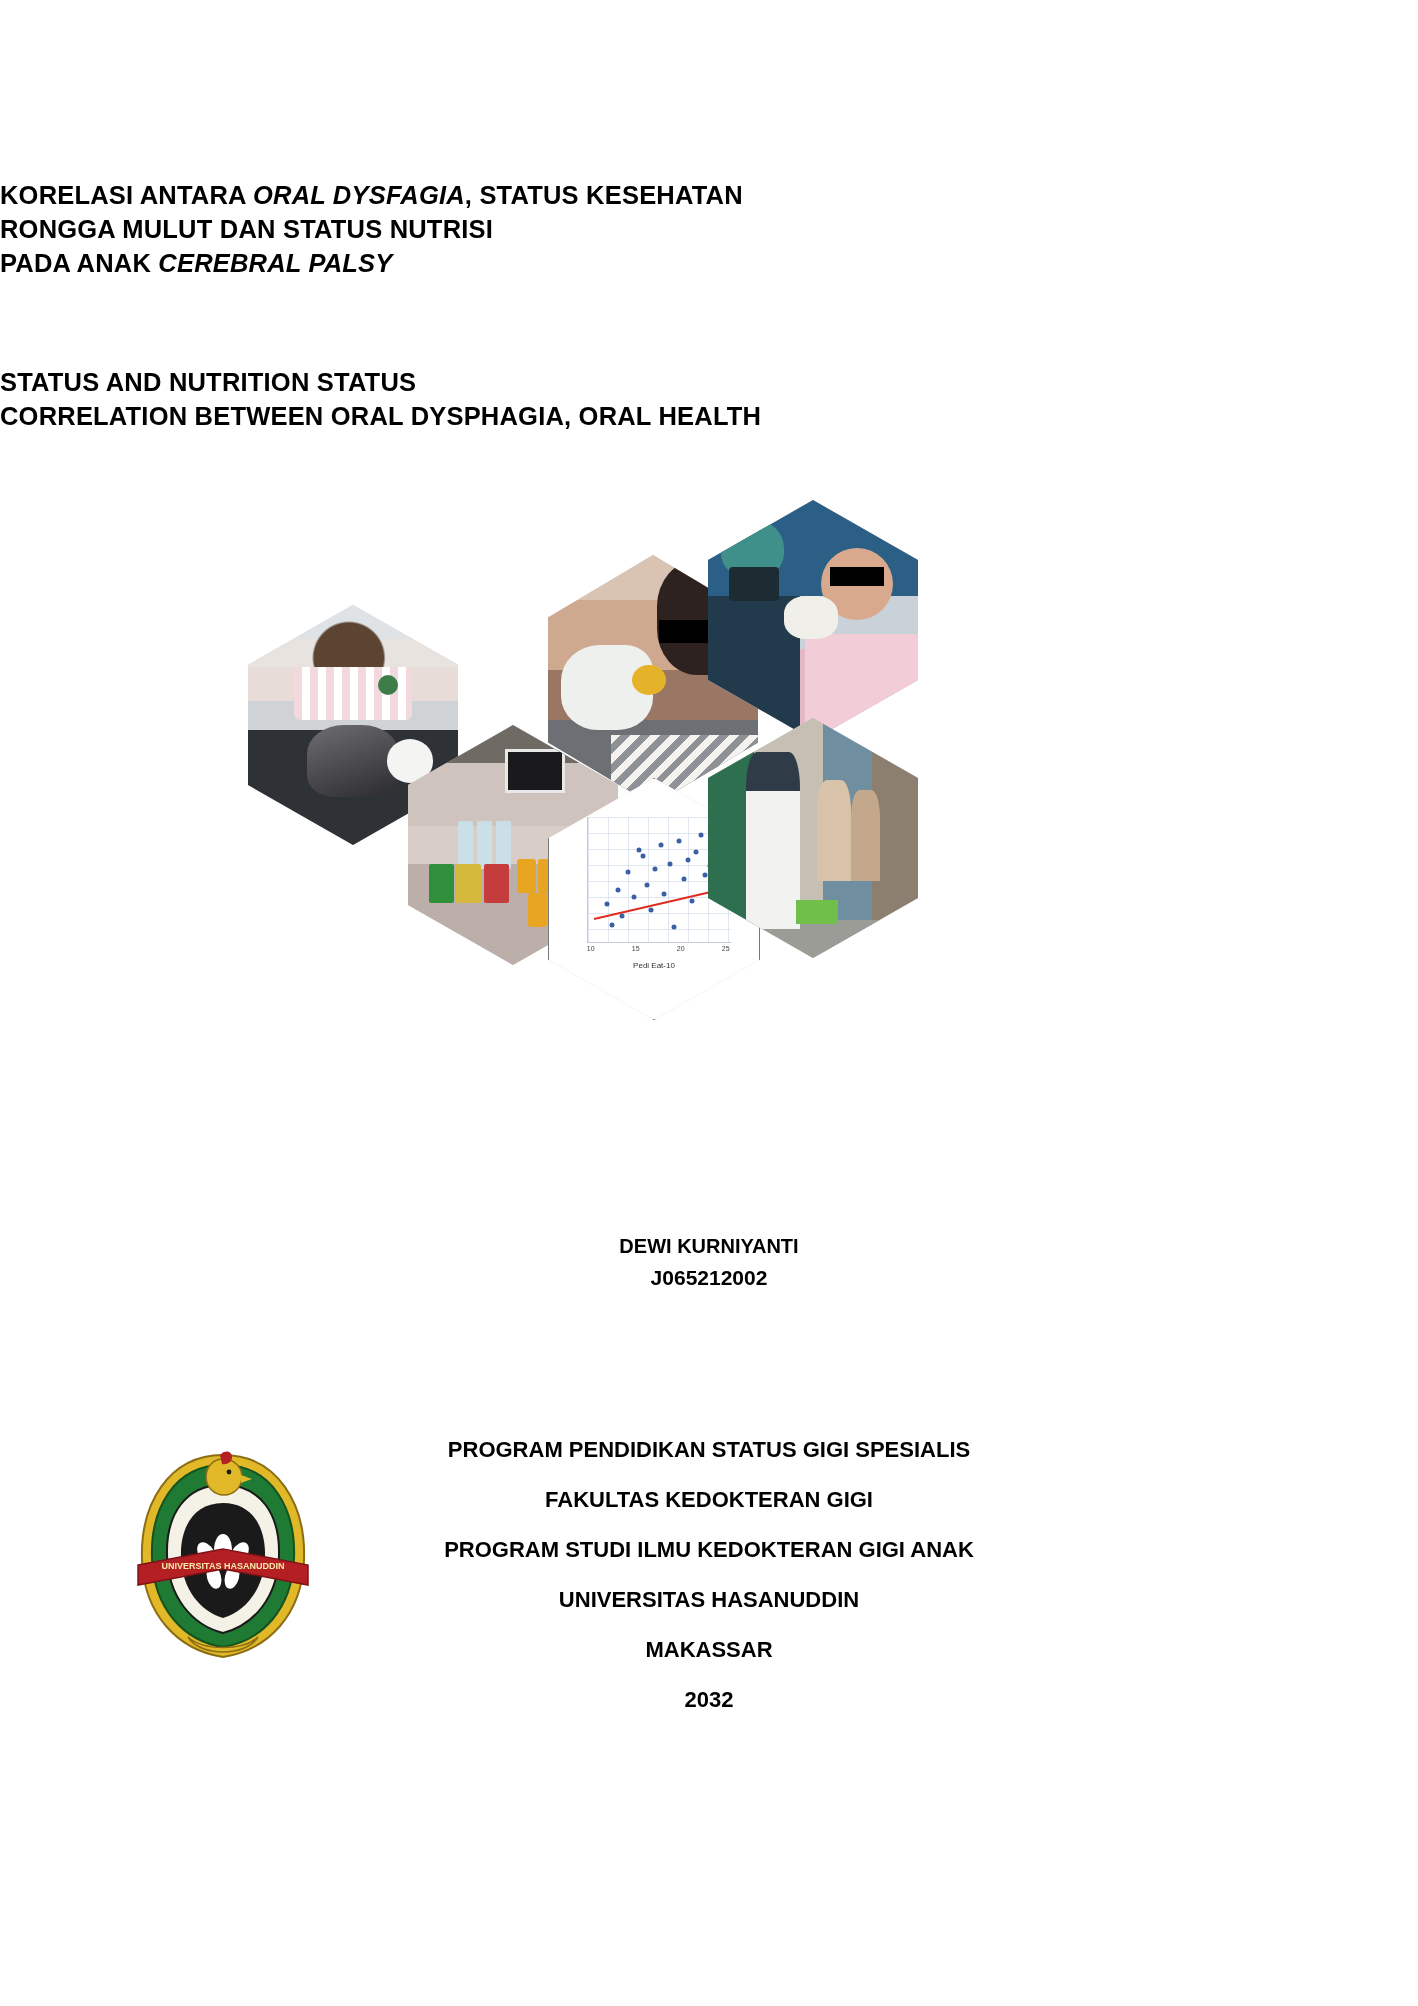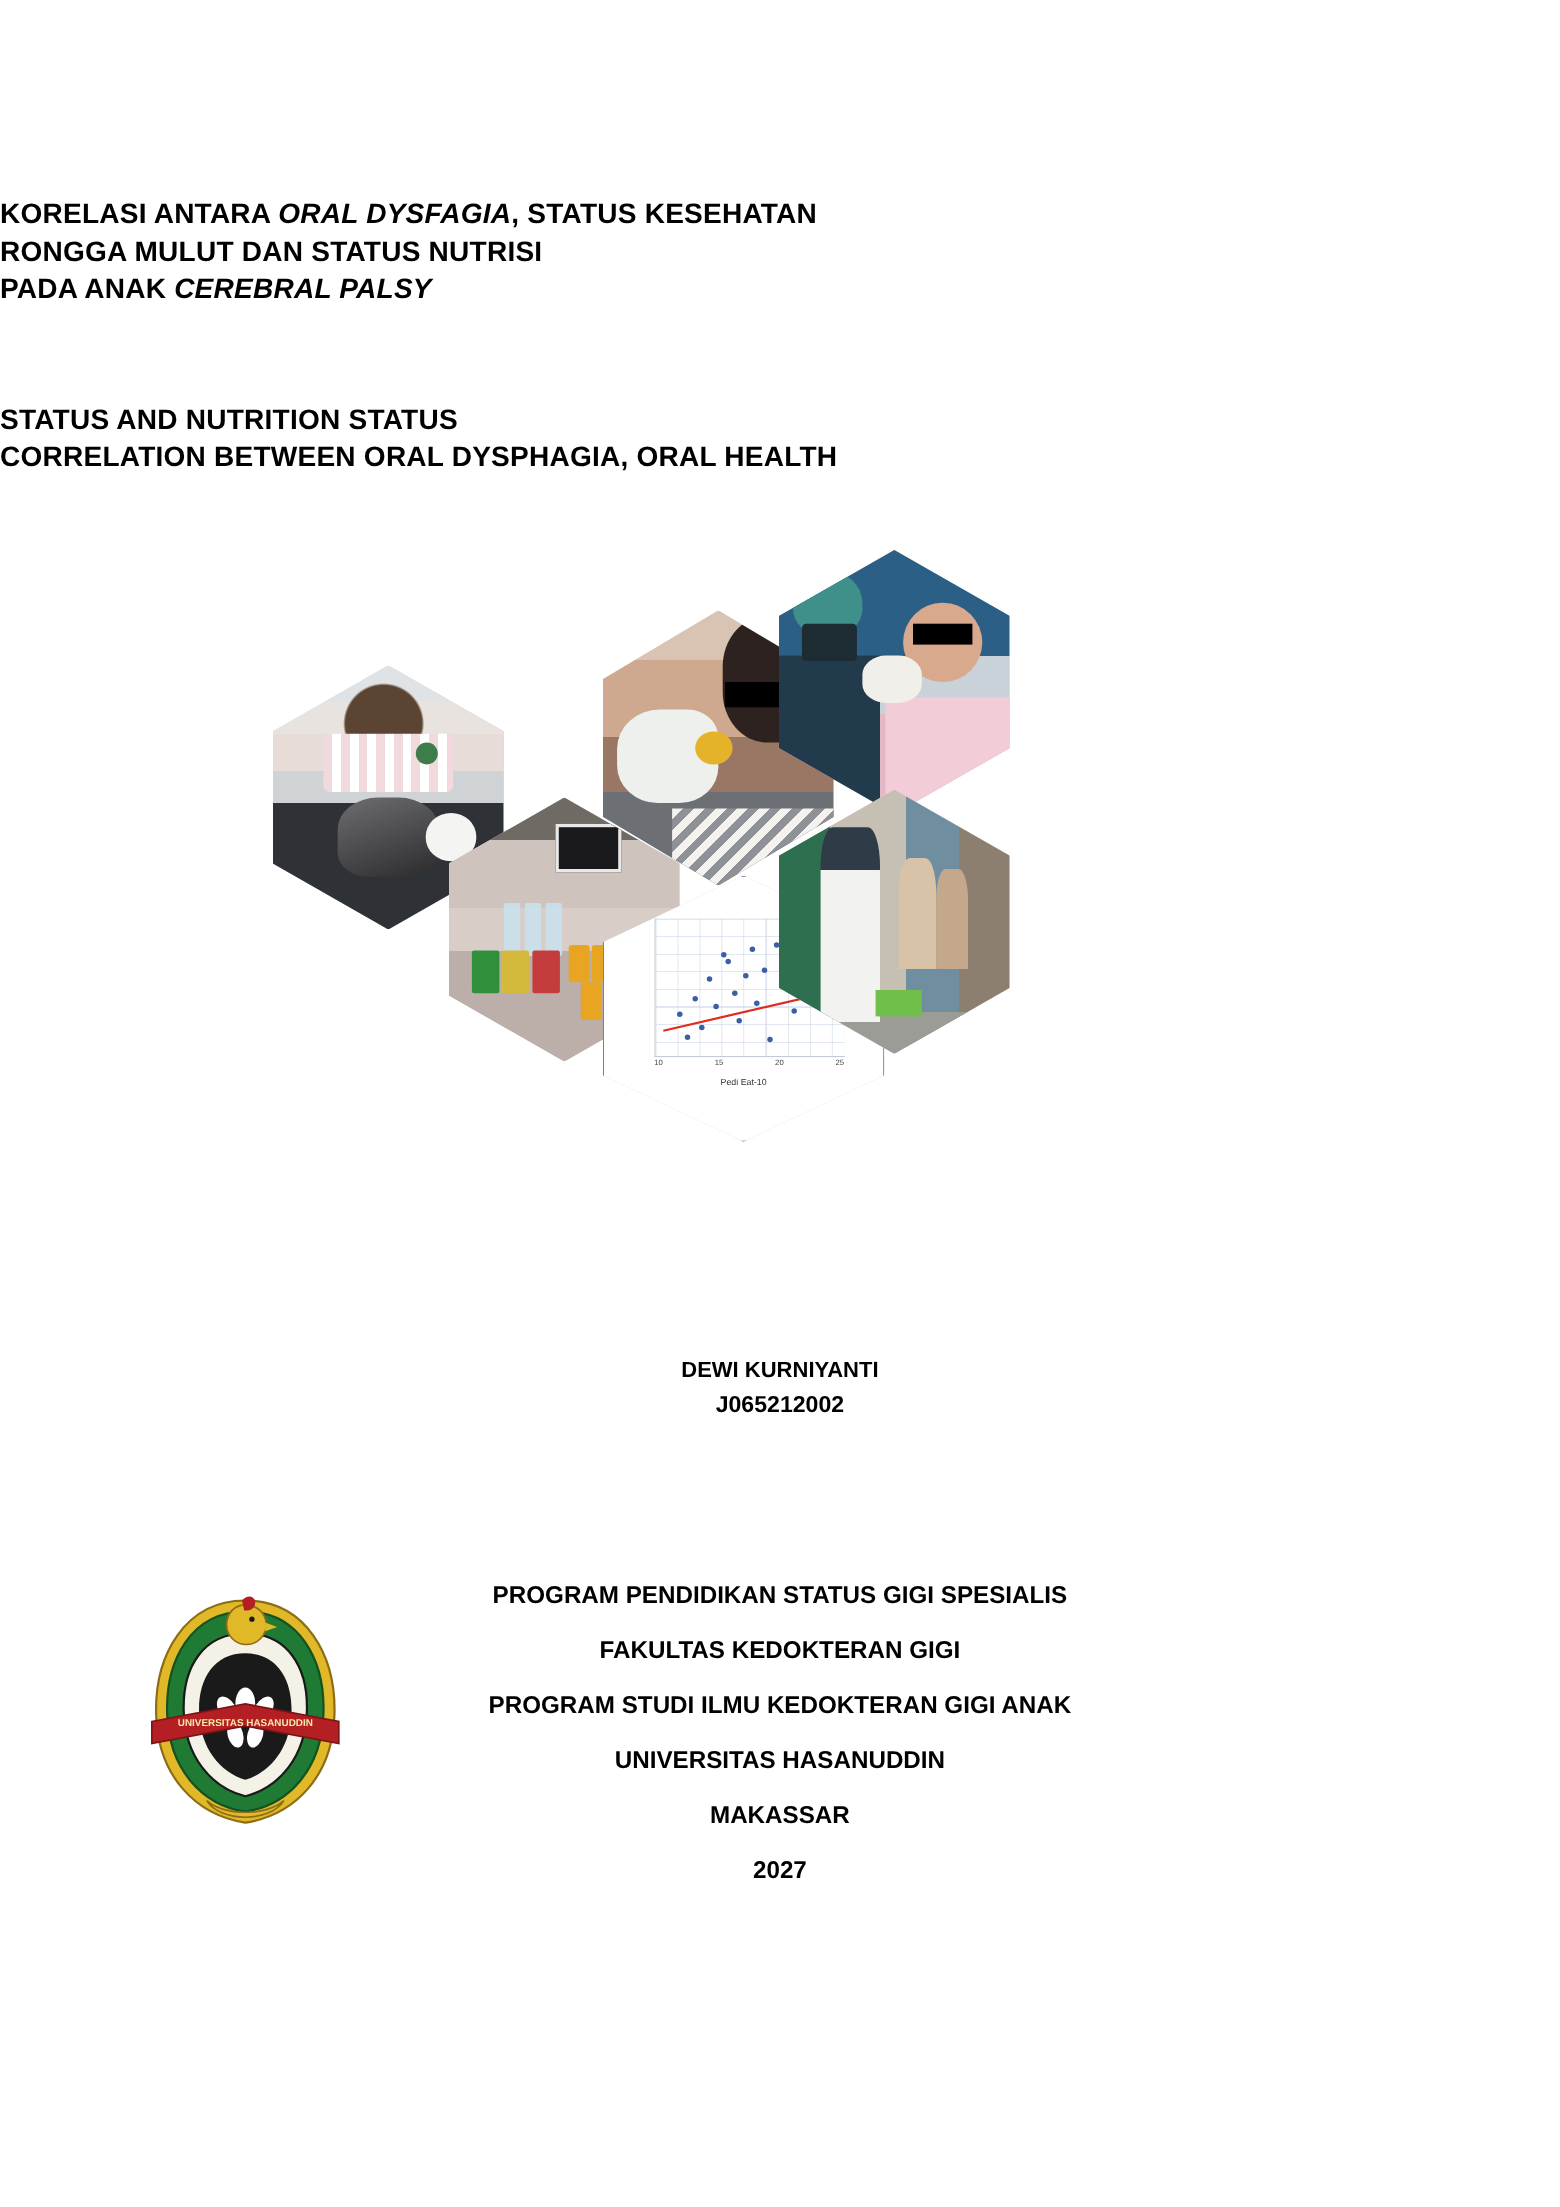--- a/index.html
+++ b/index.html
@@ -176,21 +176,21 @@
   #hex-exam .dress {
     position: absolute; left: 46%; top: 56%; width: 54%; height: 44%;
     background: #f2ccd6;
   }
   #hex-exam .hand {
     position: absolute; left: 36%; top: 40%; width: 26%; height: 18%;
     background: #f0efe9; border-radius: 40%;
   }
 
   
-  #hex-chart { left: 548px; top: 296px; width: 210px; height: 240px; padding-left: 44px; }
+  #hex-chart { left: 548px; top: 278px; width: 210px; height: 240px; }
   #hex-chart .inner { background: #ffffff; }
   .hex-border { border: 1px solid #777; }
 
   .chart-area {
     position: absolute;
     left: 18%;
     top: 16%;
     width: 68%;
     height: 52%;
     border-left: 1px solid #c3cbd6;
@@ -438,21 +438,21 @@
     <div class="author-name">DEWI KURNIYANTI</div>
     <div class="author-nim">J065212002</div>
   </div>
 
   <div class="inst-block">
     <div class="inst-line">PROGRAM PENDIDIKAN STATUS GIGI SPESIALIS</div>
     <div class="inst-line">FAKULTAS KEDOKTERAN GIGI</div>
     <div class="inst-line">PROGRAM STUDI ILMU KEDOKTERAN GIGI ANAK</div>
     <div class="inst-line">UNIVERSITAS HASANUDDIN</div>
     <div class="inst-line">MAKASSAR</div>
-    <div class="inst-line">2027</div>
+    <div class="inst-line">2032</div>
   </div>
 
   <div class="crest">
     <svg viewBox="0 0 190 220" width="190" height="220" aria-hidden="true">
 
       <path d="M95 10 C150 10 178 60 176 115 C174 170 140 205 95 212 C50 205 16 170 14 115 C12 60 40 10 95 10 Z" fill="#e0b828" stroke="#8c6d14" stroke-width="2"></path>
 
       <path d="M95 20 C144 20 168 64 166 114 C164 164 134 196 95 202 C56 196 26 164 24 114 C22 64 46 20 95 20 Z" fill="#1f7a33" stroke="#14521f" stroke-width="2"></path>
 
       <path d="M95 40 C133 40 152 70 151 110 C150 152 126 180 95 188 C64 180 40 152 39 110 C38 70 57 40 95 40 Z" fill="#f4f1e6" stroke="#1a1a1a" stroke-width="2"></path>

